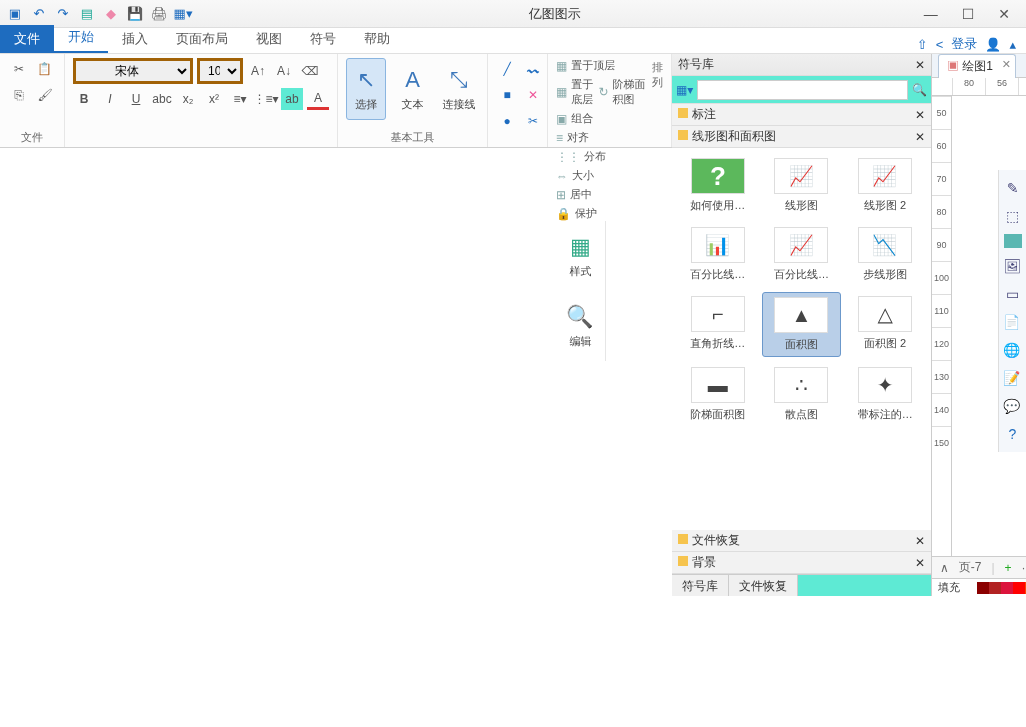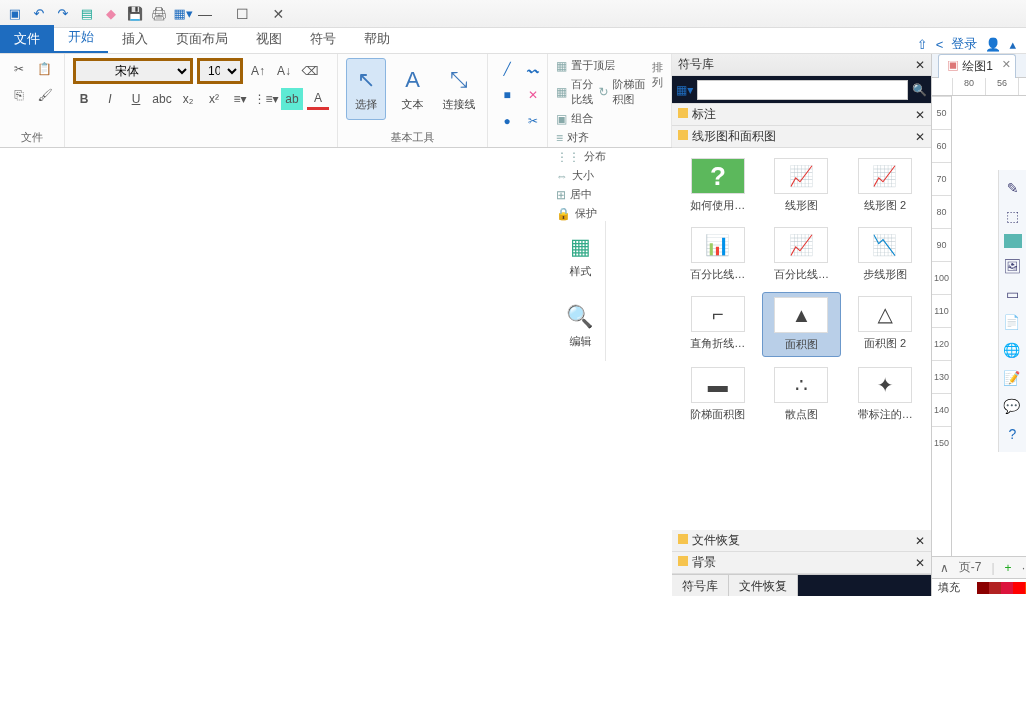--- a/index.html
+++ b/index.html
@@ -30,21 +30,21 @@
 .btn-s { width: 22px; height: 22px; display: flex; align-items: center; justify-content: center; font-size: 12px; color: #555; }
 .font-sel { height: 26px; border: 3px solid #a16207; font-size: 12px; padding: 0 4px; text-align: center; }
 .bigbtn { width: 44px; height: 62px; display: flex; flex-direction: column; align-items: center; justify-content: center; gap: 4px; font-size: 11px; color: #444; border-radius: 3px; }
 .bigbtn.sel { background: #d5e6f7; border: 1px solid #8ab5e0; }
 .bigbtn .glyph { font-size: 22px; color: #3b77bb; }
 .arr-label { font-size: 11px; color: #555; display: flex; align-items: center; gap: 4px; width: 90px; }
 .arr-ico { color: #8aa; font-size: 12px; }
 
 
 .main { display: flex; height: 542px; }
-.leftpanel { width: 260px; border-right: 1px solid #ccc; display: flex; flex-direction: column; background: #0f172a; }
+.leftpanel { width: 260px; border-right: 1px solid #ccc; display: flex; flex-direction: column; background: #5eead4; }
 .panel-head { height: 22px; background: linear-gradient(#f0f0f0,#e8e8e8); display: flex; align-items: center; padding: 0 6px; font-size: 12px; border-bottom: 1px solid #ddd; justify-content: space-between; }
 .panel-search { height: 28px; display: flex; align-items: center; padding: 3px 4px; gap: 4px; border-bottom: 1px solid #e0e0e0; }
 .panel-search input { flex: 1; height: 20px; border: 1px solid #ccc; font-size: 11px; padding: 0 4px; }
 .cat-row { height: 22px; background: #f2f2f2; border-bottom: 1px solid #ddd; display: flex; align-items: center; padding: 0 6px; font-size: 12px; justify-content: space-between; }
 .cat-row .sq { width: 10px; height: 10px; background: #f6c44e; margin-right: 4px; display: inline-block; }
 .shapes-grid { flex: 1; overflow: hidden; padding: 6px; display: grid; grid-template-columns: repeat(3, 1fr); gap: 6px 4px; align-content: start; background: #fff; }
 .shape-cell { display: flex; flex-direction: column; align-items: center; gap: 4px; font-size: 11px; color: #444; padding: 4px 2px; border-radius: 3px; }
 .shape-cell.sel { background: #b9cfe8; border: 1px solid #6b98cb; }
 .shape-thumb { width: 54px; height: 36px; background: #fff; border: 1px solid #ddd; display: flex; align-items: center; justify-content: center; font-size: 20px; }
 .panel-bottom-tabs { height: 22px; border-top: 1px solid #ccc; display: flex; }
@@ -75,20 +75,21 @@
   <div class="qat">
     <span class="ico" style="color:#1e6cbf">▣</span>
     <span class="ico" style="color:#1e6cbf">↶</span>
     <span class="ico" style="color:#1e6cbf">↷</span>
     <span class="ico" style="color:#2a9">▤</span>
     <span class="ico" style="color:#e8a">◆</span>
     <span class="ico" style="color:#1e6cbf">💾</span>
     <span class="ico" style="color:#555">🖨</span>
     <span class="ico" style="color:#1e6cbf">▦▾</span>
   </div>
+  <div class="title-text">亿图图示</div>
   <div class="win-controls">
     <span>—</span>
     <span>☐</span>
     <span>✕</span>
   </div>
 </div>
 
 <div class="ribbon-tabs">
   <div class="rtab file">文件</div>
   <div class="rtab active">开始</div>
@@ -185,21 +186,21 @@
   </div>
   <div class="rgroup" style="width:280px">
     <div class="rgroup-body">
       <div class="rowcol">
         <div class="arr-label">
             <span class="arr-ico">▦</span>
             <span>置于顶层</span>
           </div>
         <div class="arr-label">
             <span class="arr-ico">▦</span>
-            <span>百分比线</span>
+            <span>置于底层</span>
         <div class="arr-label">
               <span class="arr-ico">↻</span>
               <span>阶梯面积图</span>
             </div>
       </div>
       <div class="rowcol">
         <div class="arr-label">
               <span class="arr-ico">▣</span>
               <span>组合</span>
             </div>

